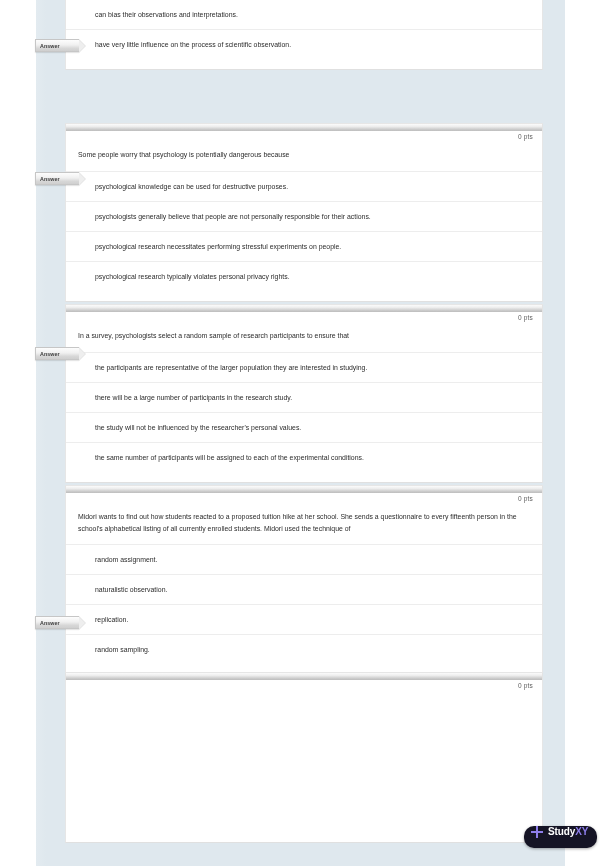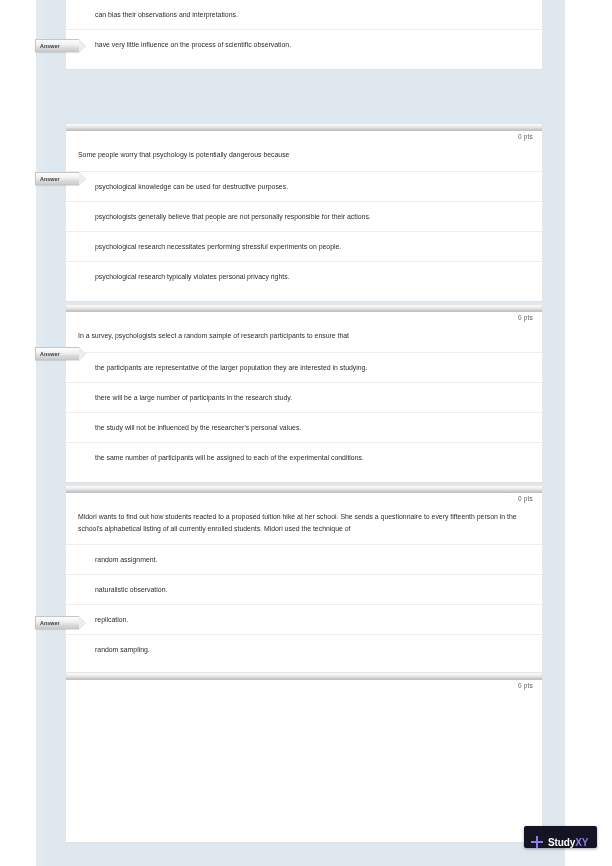--- a/index.html
+++ b/index.html
@@ -131,23 +131,23 @@
   }
 
   
   .badge {
     position: absolute;
     left: 524px;
     top: 826px;
     height: 22px;
     padding: 0 9px 0 7px;
     background: #151425;
-    border-radius: 2px;
+    border-radius: 10px;
     display: flex;
-    align-items: flex-end;
+    align-items: flex-start;
     gap: 5px;
     box-shadow: 0 1px 3px rgba(0,0,0,0.35);
   }
   .badge-plus {
     width: 12px;
     height: 12px;
     position: relative;
   }
   .badge-plus::before, .badge-plus::after {
     content: "";

